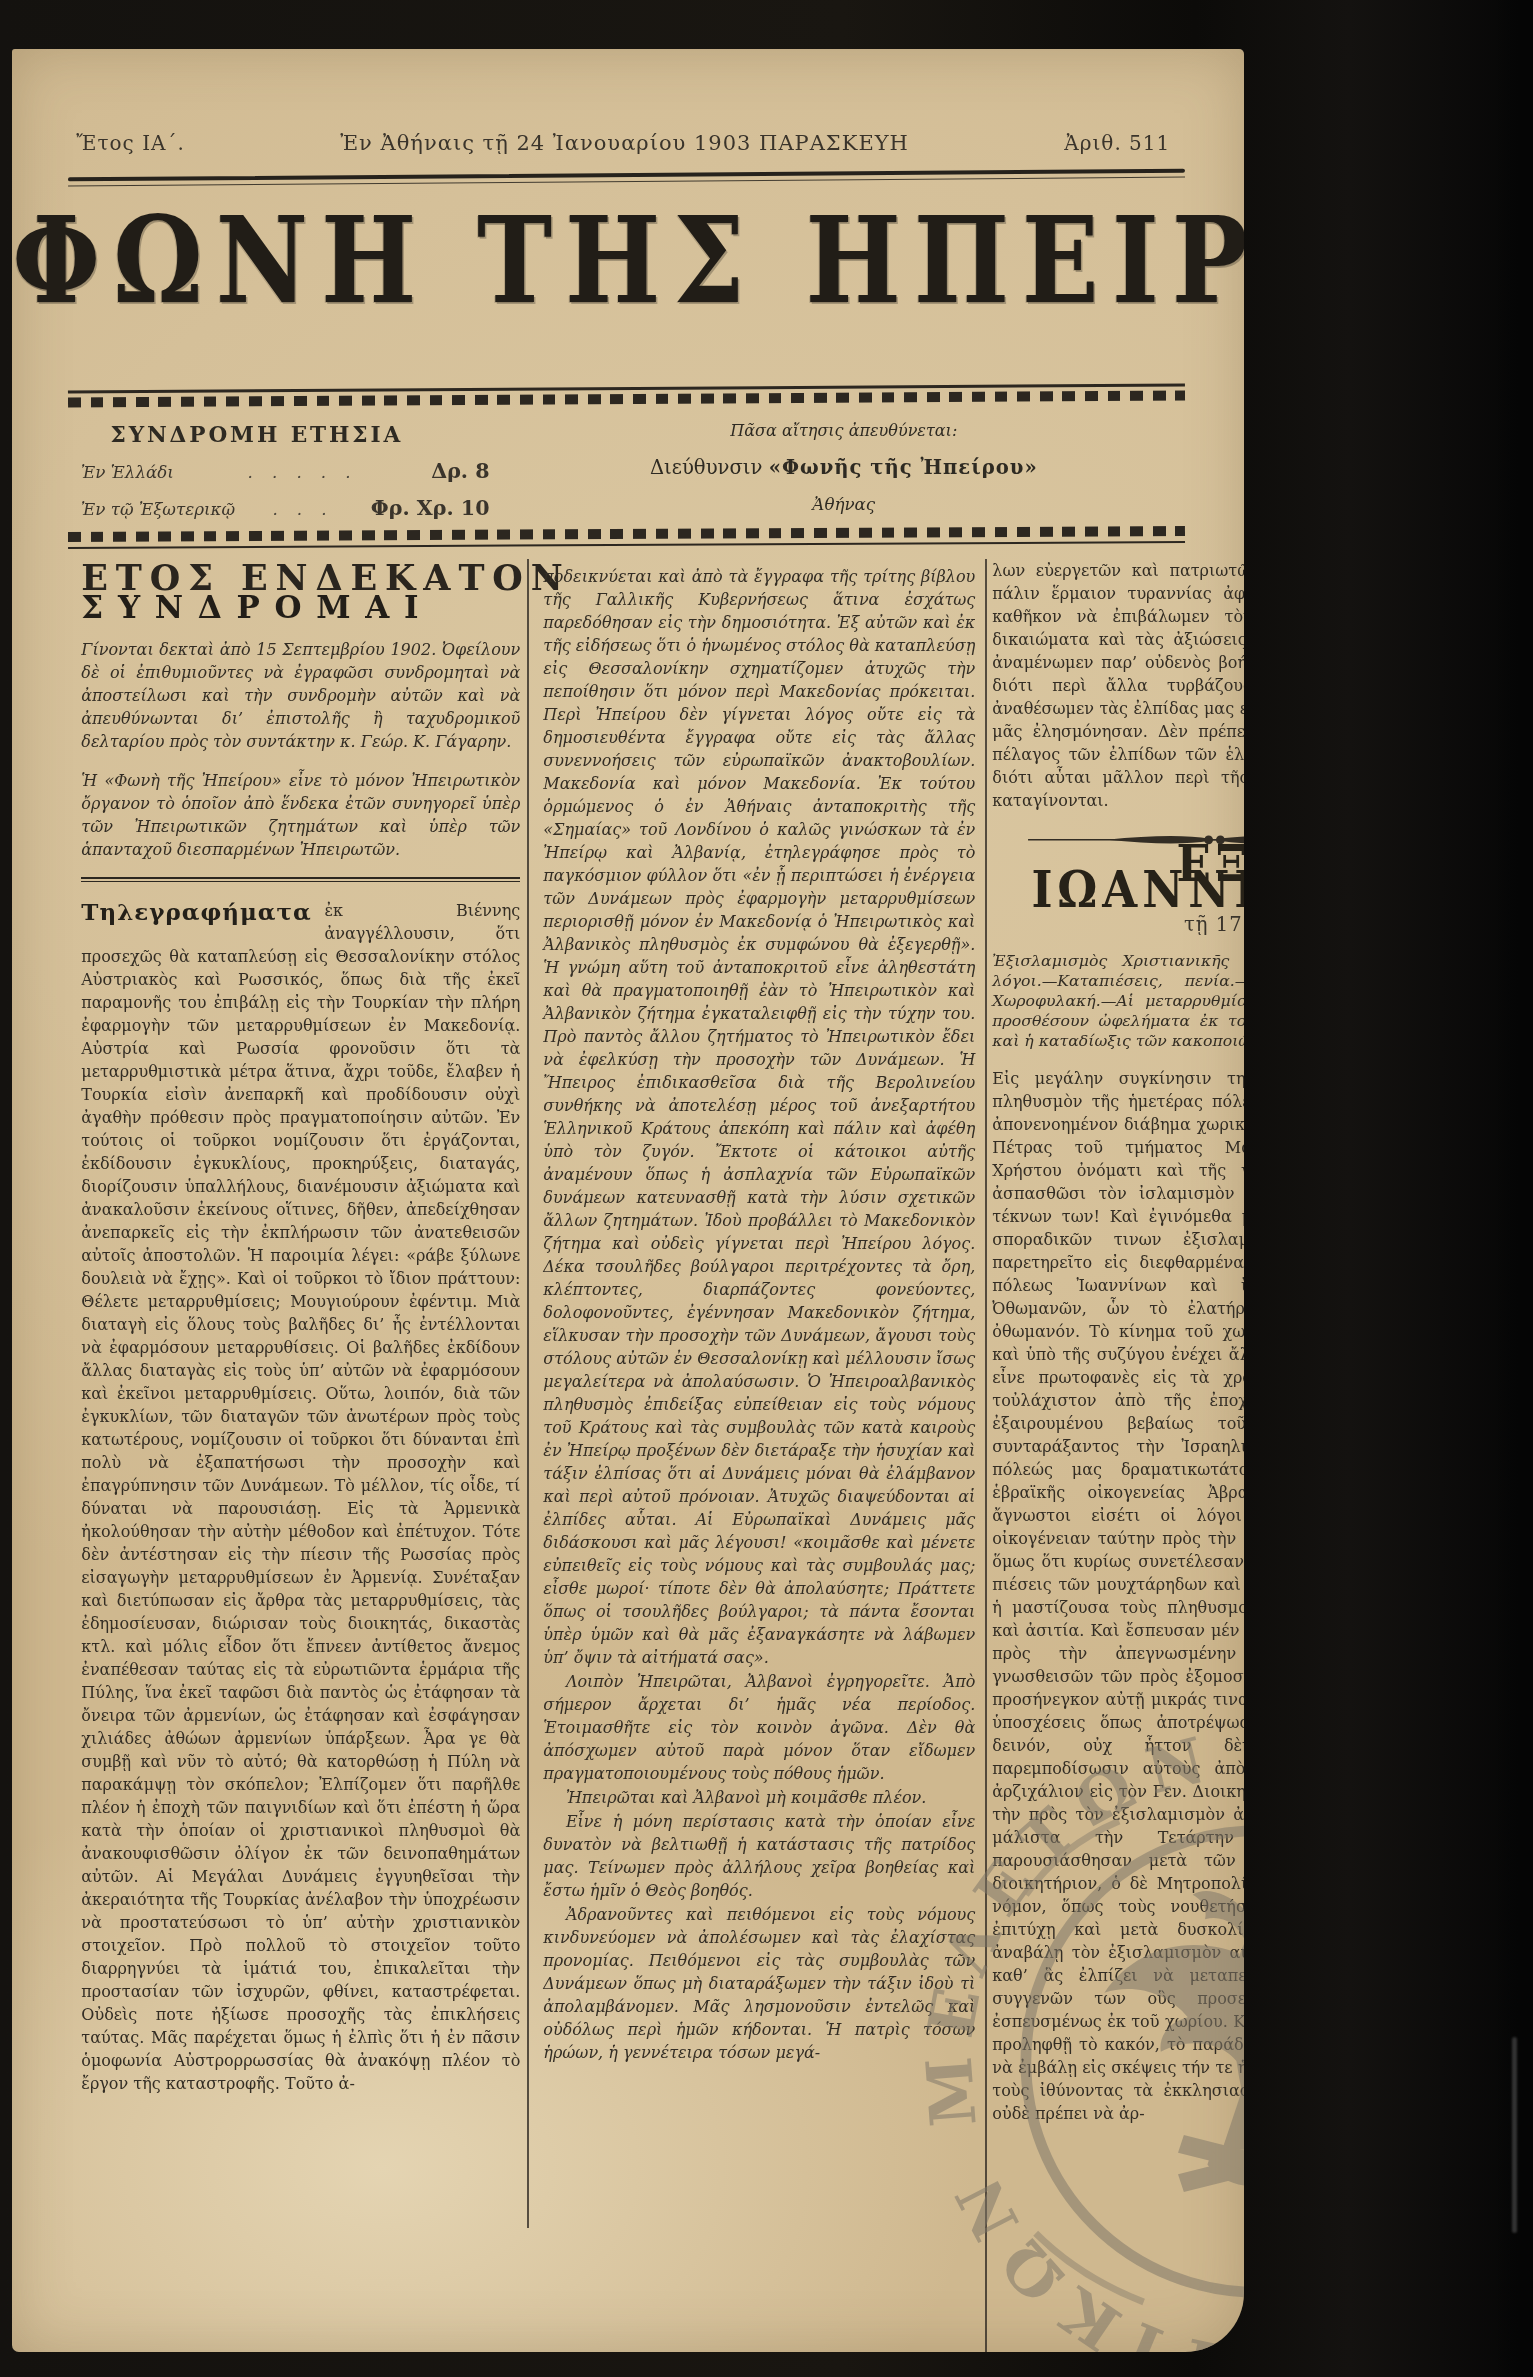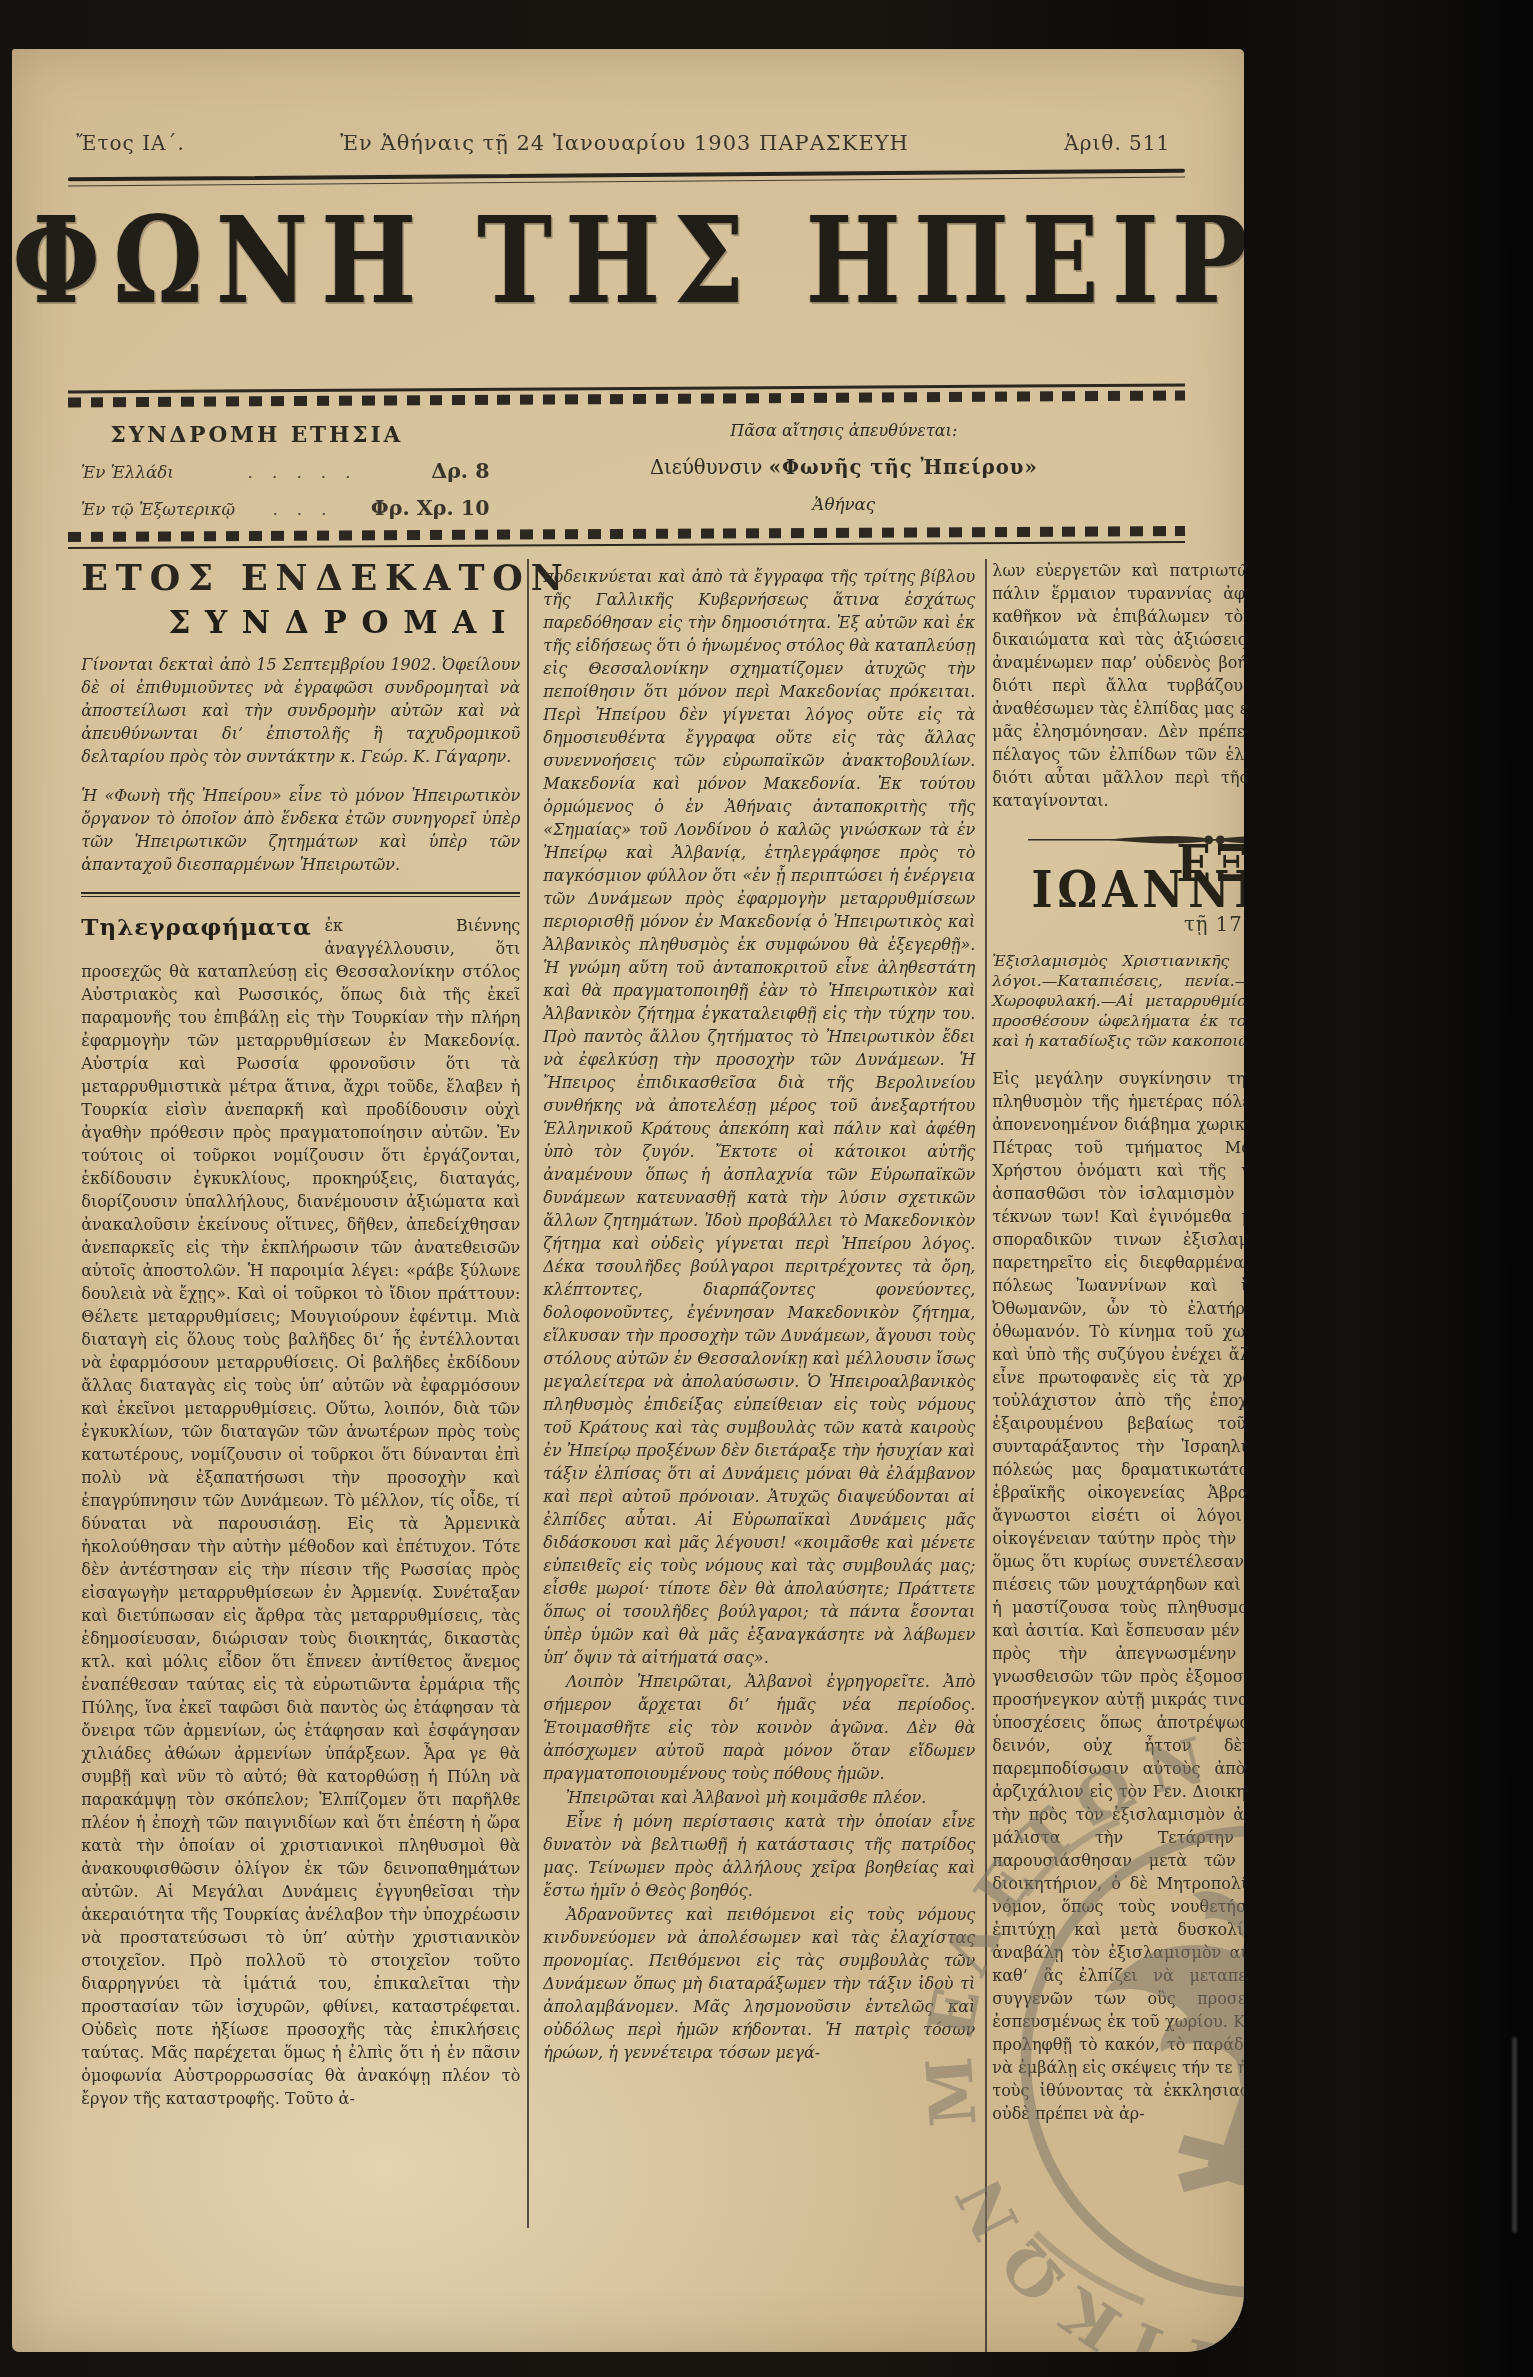--- a/index.html
+++ b/index.html
@@ -53,21 +53,21 @@
   .addr-3{font-style:italic;font-size:16.7px;margin-top:14.7px;}
   
   .colrule{position:absolute;width:1.5px;background:#332d25;opacity:.8;}
   .colrule.r1{left:515px;top:510px;height:1669px;}
   .colrule.r2{left:973px;top:510px;height:1796px;}
   .col{position:absolute;top:510px;font-size:16px;line-height:23px;text-align:justify;color:#332d24;}
   .col-left{left:69px;width:439px;}
   .col-mid{left:531px;width:432px;}
   .col-right{left:980px;width:444px;}
   .year-head{font-size:35px;letter-spacing:7.9px;text-align:center;font-weight:600;color:#2a251e;margin-top:6.9px;white-space:nowrap;}
-  .subs-head{font-size:31px;font-weight:800;letter-spacing:14.7px;text-align:right;margin-top:22px;color:#221e18;}
+  .subs-head{font-size:31px;font-weight:800;letter-spacing:14.7px;text-align:left;margin-top:7px;color:#221e18;}
   .notice{font-style:italic;margin-top:19.6px;}
   .notice.second{margin-top:3.9px;}
   .dbl-rule{height:2px;border-top:2px solid #2c2720;border-bottom:1.5px solid #2c2720;margin:14.7px 0 16.7px 0;}
   .lead-word{float:left;font-size:23px;font-weight:bold;letter-spacing:1px;line-height:25.5px;padding-right:12.8px;color:#242019;}
   .mid-par{margin:6px 0 1px 0;font-style:italic;}
   .mid-par + .mid-par{text-indent:22.6px;margin-top:1px;}
   .cont-par{margin:0;}
   .ornament{margin:17.7px auto 2.9px auto;width:373px;display:block;}
   .ioannina-head{font-size:45px;font-weight:800;letter-spacing:4.9px;text-align:center;margin-top:4.9px;color:#272218;transform:scaleY(1.12);}
   .ioannina-date{font-size:19.6px;text-align:right;margin-top:12.8px;letter-spacing:1px;color:#3a342b;}

